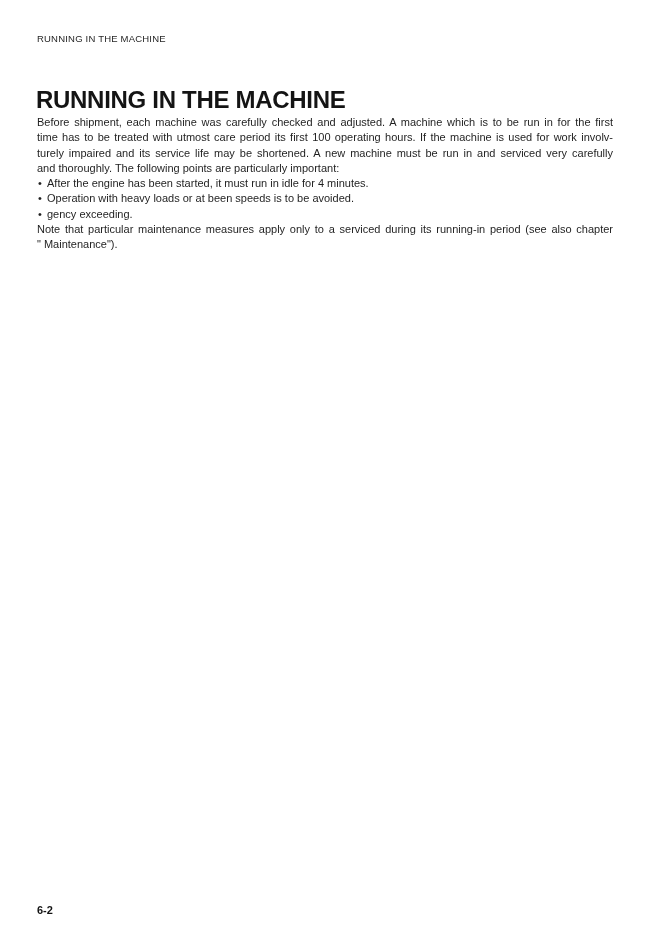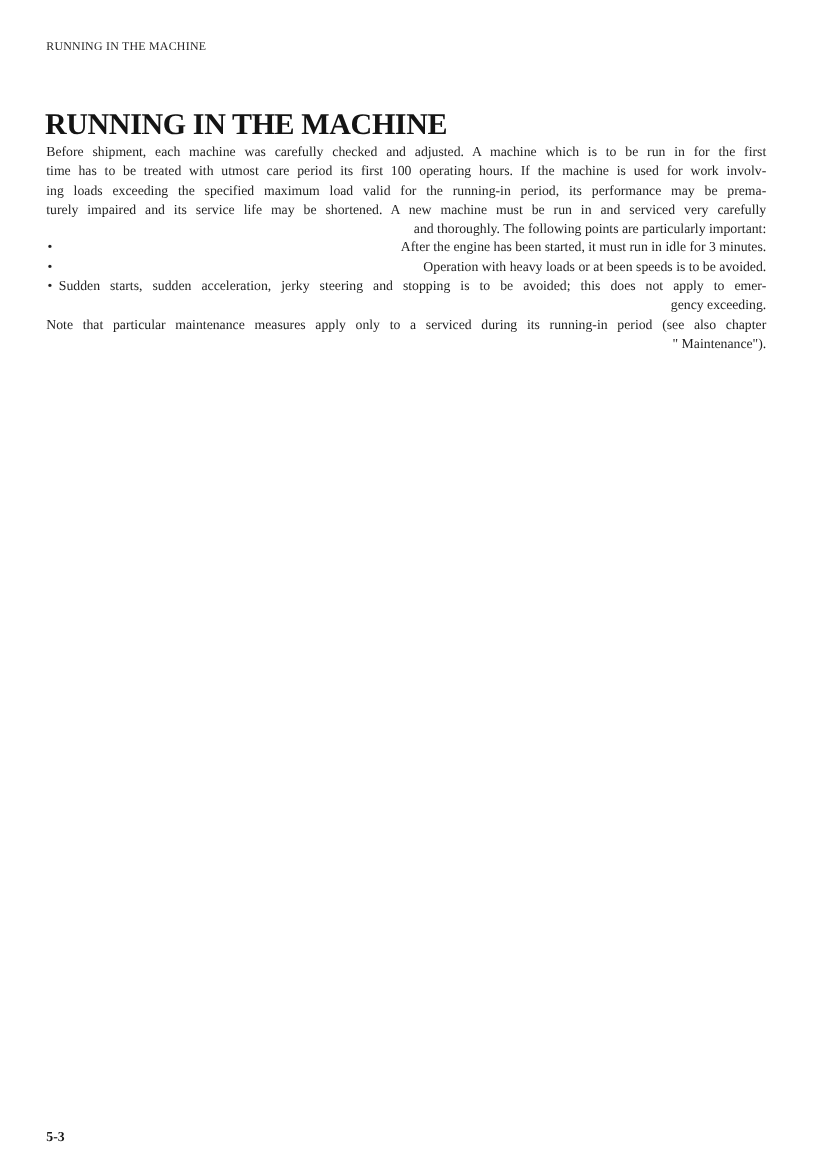--- a/index.html
+++ b/index.html
@@ -5,21 +5,21 @@
   html, body {
     margin: 0;
     padding: 0;
     background: #ffffff;
   }
   .page {
     position: relative;
     width: 651px;
     height: 939px;
     background: #ffffff;
-    font-family: Liberation Serif, serif;
+    font-family: Liberation Sans, sans-serif;
     color: #1f1f1f;
     overflow: hidden;
   }
   .running-header {
     position: absolute;
     left: 37px;
     top: 33px;
     font-size: 9.5px;
     letter-spacing: 0.2px;
     color: #262626;
@@ -39,21 +39,21 @@
   .body-block {
     position: absolute;
     left: 37px;
     top: 115px;
     width: 576px;
     font-size: 11px;
     line-height: 15.3px;
     color: #1f1f1f;
   }
   .textline {
-    text-align: right;
+    text-align: left;
   }
   .jline {
     text-align: justify;
     text-align-last: justify;
   }
   .bullet-item {
     position: relative;
     padding-left: 10px;
   }
   .bullet-marker {
@@ -77,53 +77,51 @@
 
   <div class="running-header">RUNNING IN THE MACHINE</div>
 
   <h1 class="page-title">RUNNING IN THE MACHINE</h1>
 
   <div class="body-block">
 
     <div class="intro-paragraph">
       <div class="textline jline">Before shipment, each machine was carefully checked and adjusted. A machine which is to be run in for the first</div>
       <div class="textline jline">time has to be treated with utmost care period its first 100 operating hours. If the machine is used for work involv-</div>
-      <div class="textline jline">ing loads exceeding the specified maximum load valid for the running-in period, its performance may be prema-</div>
       <div class="textline jline">turely impaired and its service life may be shortened. A new machine must be run in and serviced very carefully</div>
       <div class="textline">and thoroughly. The following points are particularly important:</div>
     </div>
 
     <div class="bullet-list">
 
       <div class="bullet-item">
         <span class="bullet-marker">•</span>
         <div class="bullet-text">
-          <div class="textline">After the engine has been started, it must run in idle for 3 minutes.</div>
+          <div class="textline">After the engine has been started, it must run in idle for 4 minutes.</div>
         </div>
       </div>
 
       <div class="bullet-item">
         <span class="bullet-marker">•</span>
         <div class="bullet-text">
           <div class="textline">Operation with heavy loads or at been speeds is to be avoided.</div>
         </div>
       </div>
 
       <div class="bullet-item">
         <span class="bullet-marker">•</span>
         <div class="bullet-text">
-          <div class="textline jline">Sudden starts, sudden acceleration, jerky steering and stopping is to be avoided; this does not apply to emer-</div>
           <div class="textline">gency exceeding.</div>
         </div>
       </div>
 
     </div>
 
     <div class="note-paragraph">
       <div class="textline jline">Note that particular maintenance measures apply only to a serviced during its running-in period (see also chapter</div>
       <div class="textline">" Maintenance").</div>
     </div>
 
   </div>
 
-  <div class="footer-page-number">5-3</div>
+  <div class="footer-page-number">6-2</div>
 
 </div>
 
 </body></html>

